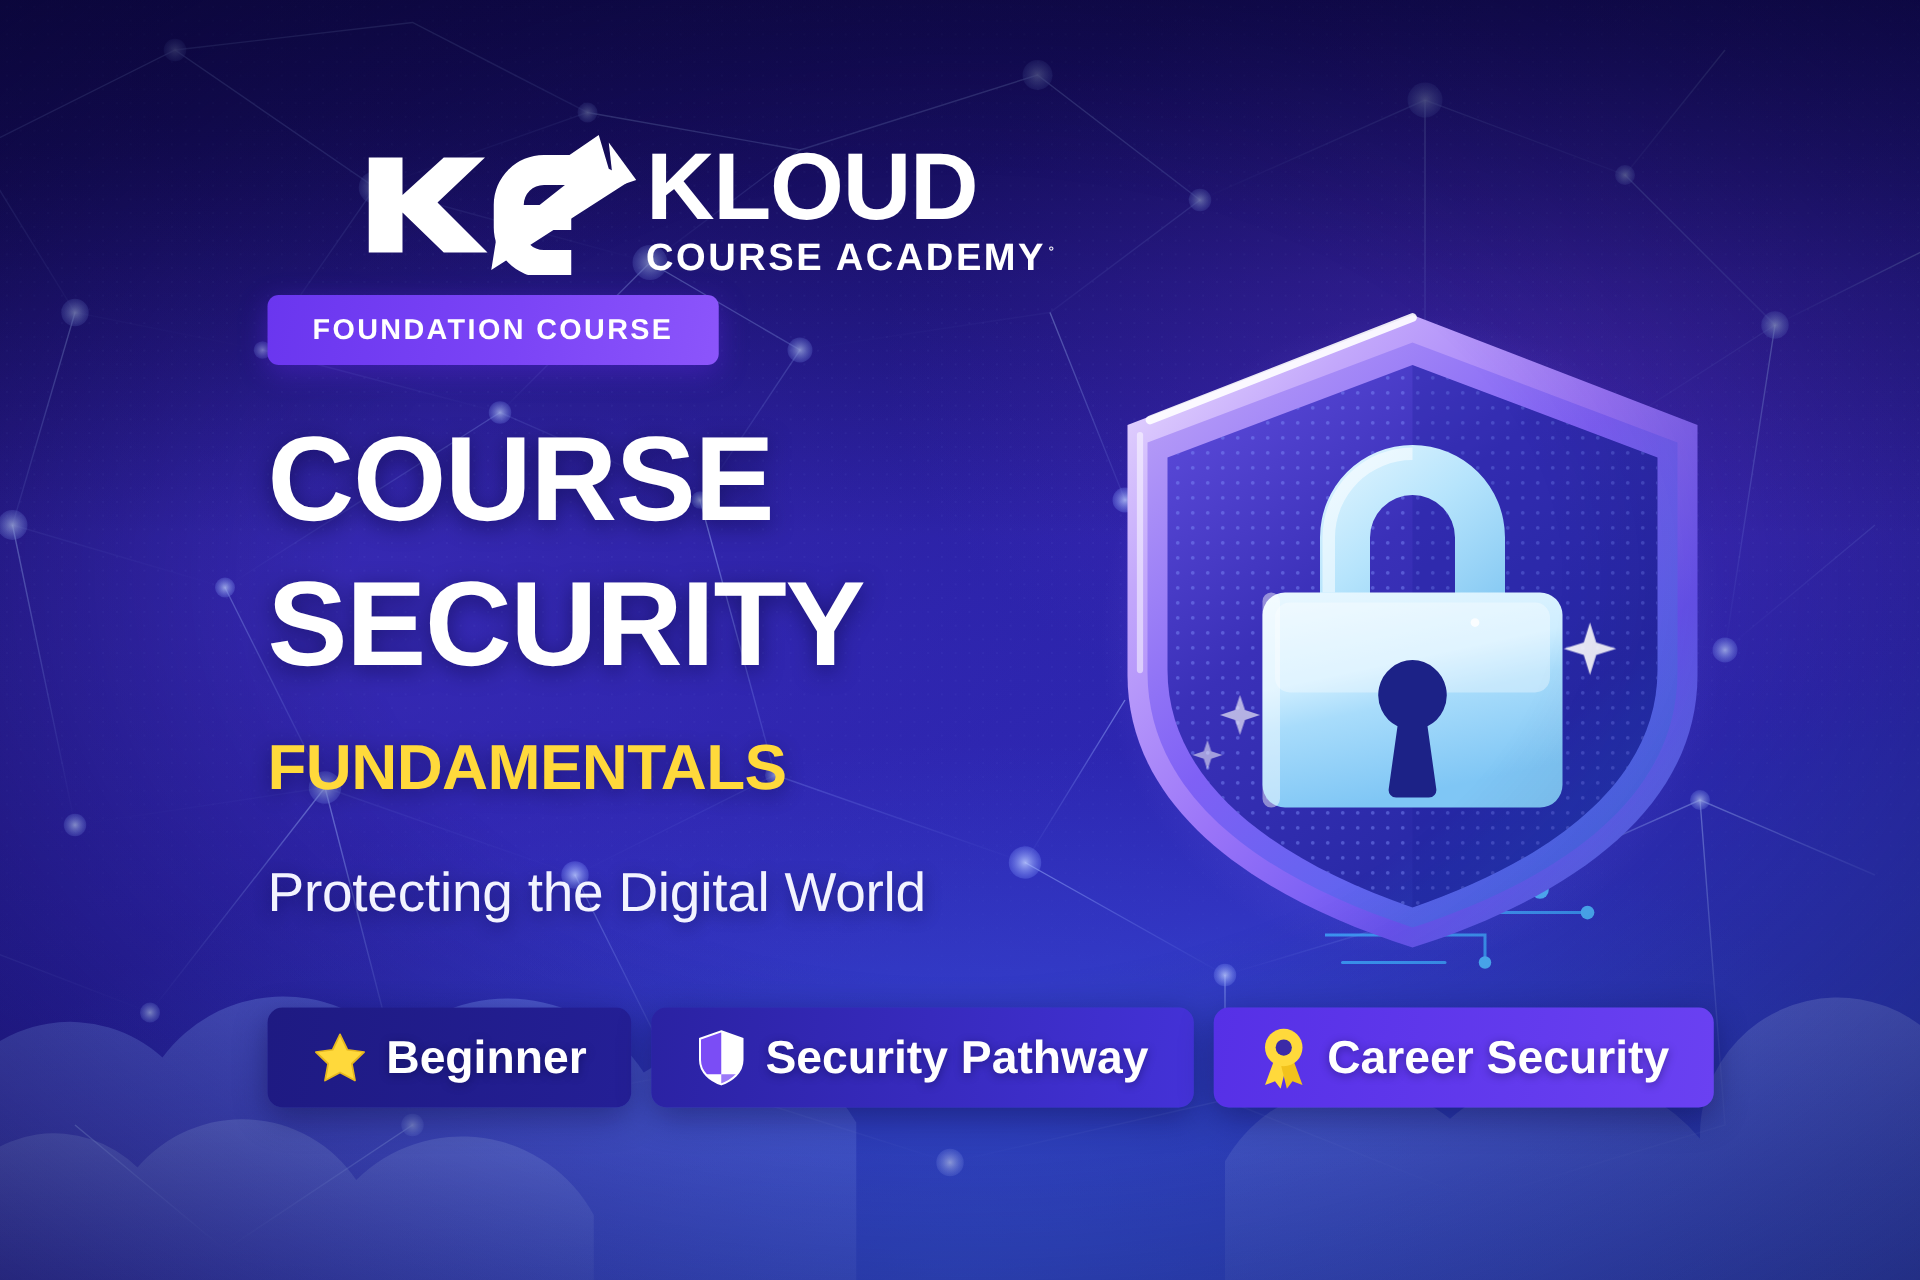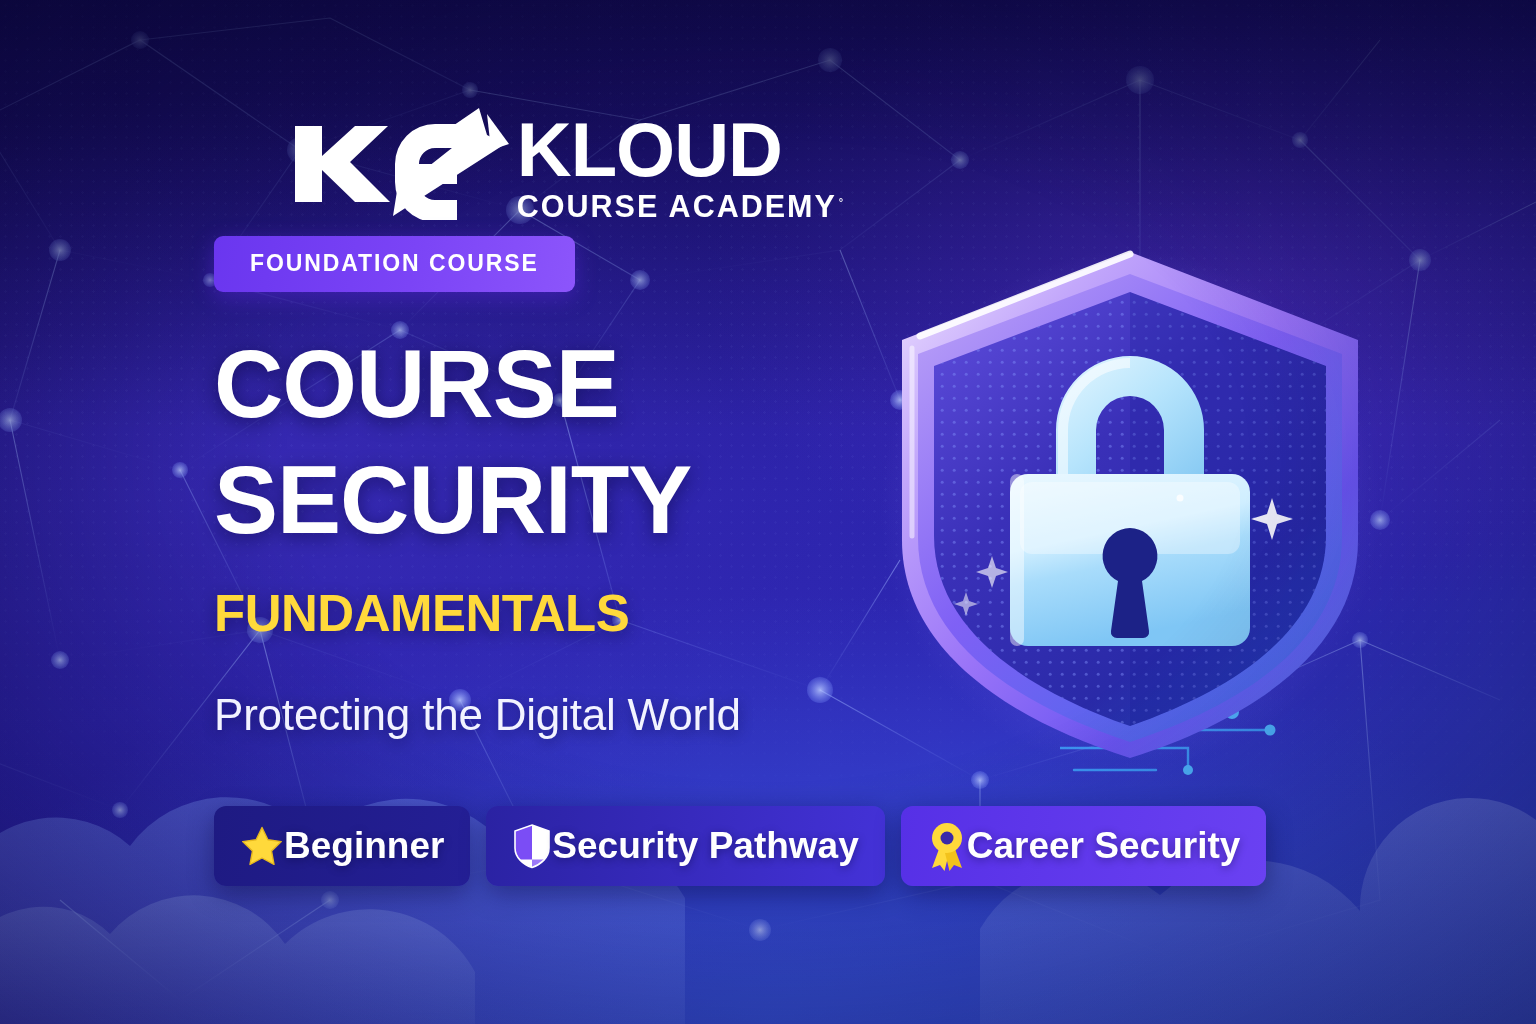--- a/index.html
+++ b/index.html
@@ -69,22 +69,22 @@
   }
   .h-tagline{
     position:absolute; left:0; top:692px;
     color:#f2f3ff; font-weight:400; font-size:44px; line-height:1.05;
     letter-spacing:-.2px; text-shadow:0 3px 14px rgba(6,4,50,.45);
   }
 
   
   .pills{ position:absolute; left:214px; top:806px; display:flex; gap:16px; align-items:center; }
   .pill{
-    display:flex; align-items:center; 
-    height:80px; padding:0 26px; border-radius:12px;
+    display:flex; align-items:center; gap:15px;
+    height:80px; padding:0 36px; border-radius:12px;
     color:#fff; font-size:37px; font-weight:700; white-space:nowrap;
     box-shadow:0 8px 26px rgba(8,4,60,.42);
   }
   .pill-0{ background:linear-gradient(100deg,#1e1a82 0%,#241f96 100%); }
   .pill-1{ background:linear-gradient(100deg,#2a22a2 0%,#4432d8 100%); }
   .pill-2{ background:linear-gradient(100deg,#5630e6 0%,#6a41f2 100%); }
   .pill svg{ display:block; flex:0 0 auto; }
   .pill-label{ text-shadow:0 2px 8px rgba(6,4,50,.4); }
 
   

